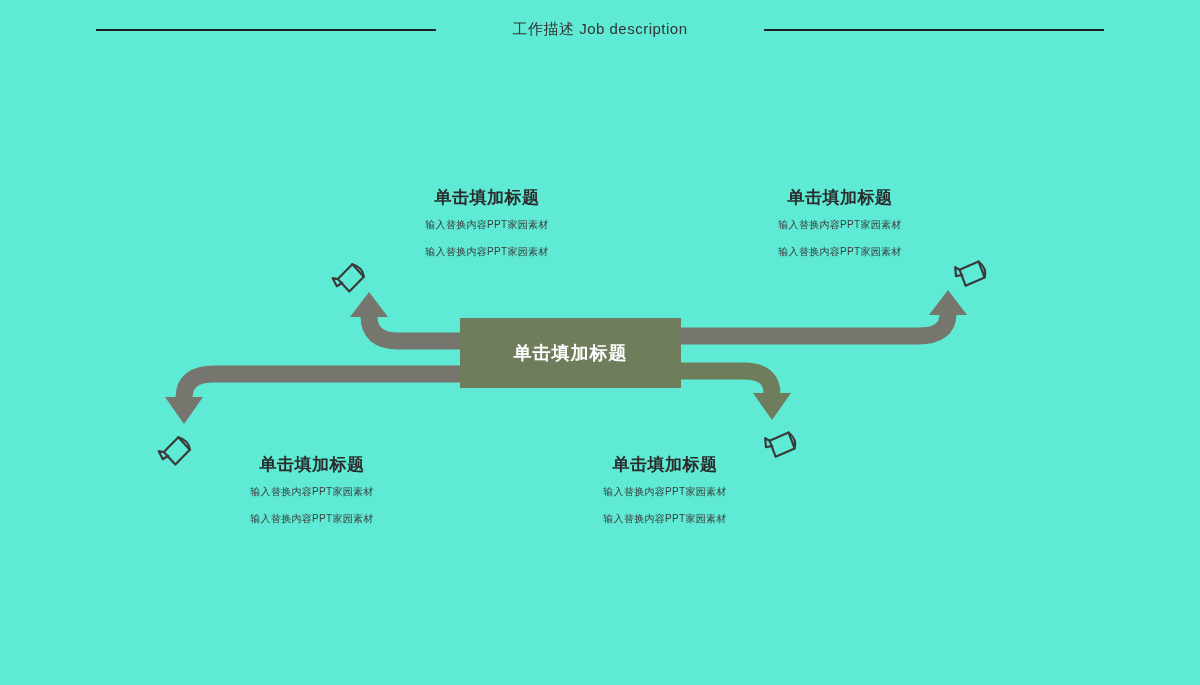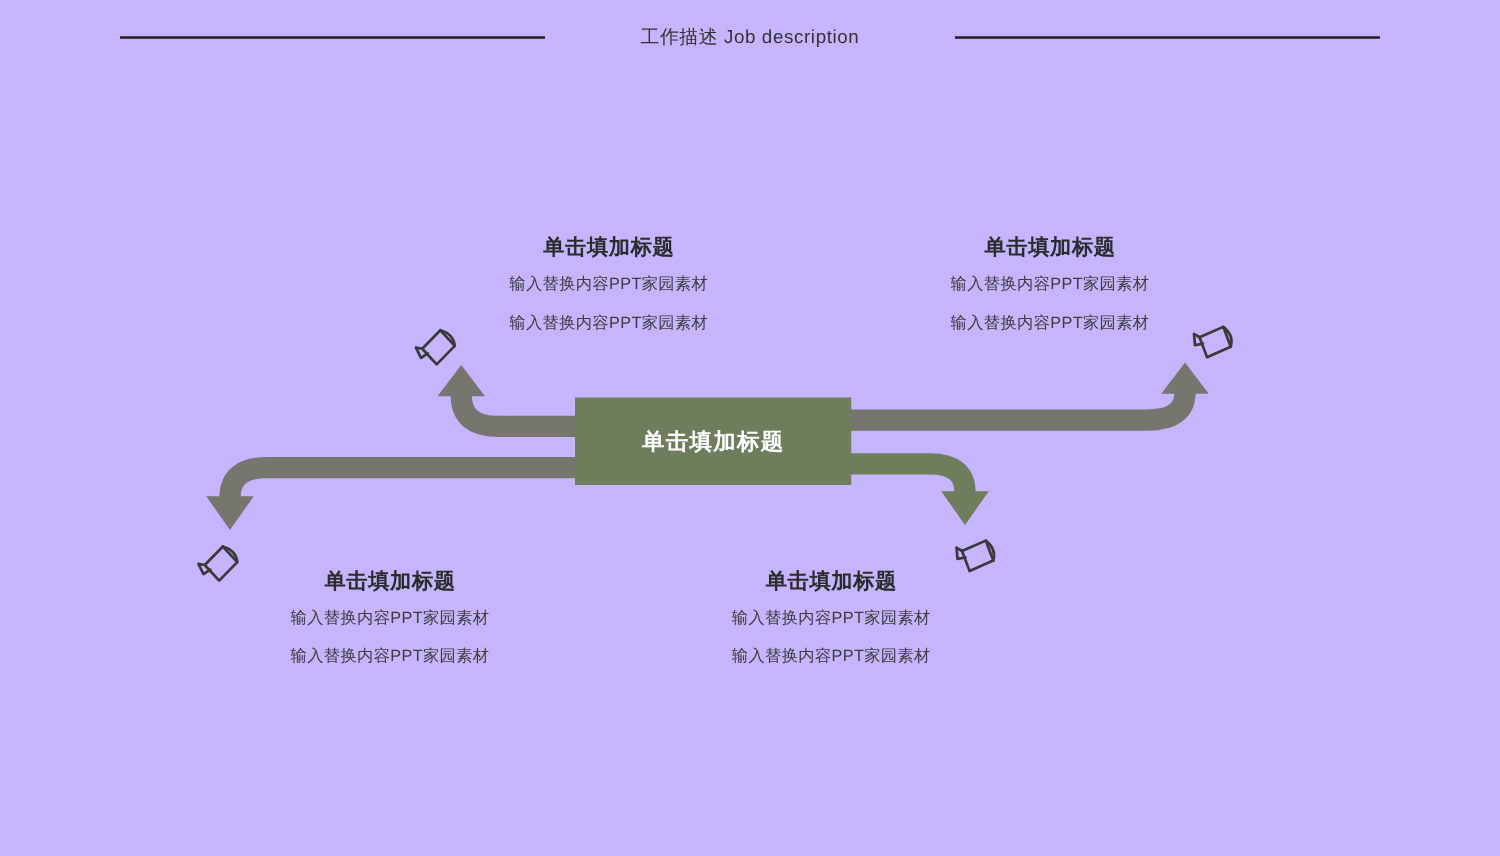--- a/index.html
+++ b/index.html
@@ -9,21 +9,21 @@
     --title-text:#2b2b2b;
     --body-text:#3c3c3c;
     --center-text:#ffffff;
     --icon-stroke:#3a3a3a;
   }
   html,body{margin:0;padding:0;}
   body{
     width:1200px;height:685px;background:#ffffff;overflow:hidden;
     font-family:"Liberation Sans","DejaVu Sans",sans-serif;
   }
-  .slide{position:relative;width:1200px;height:685px;background:#c4b5fd;}
+  .slide{position:relative;width:1200px;height:685px;background:#5eead4;}
 
   
   .header{position:absolute;top:20px;left:0;width:100%;display:flex;align-items:center;justify-content:center;gap:76px;}
   .header-line{width:340px;height:2px;background:var(--line-dark);}
   .header-title{font-size:15px;color:#333333;white-space:nowrap;letter-spacing:0.5px;}
 
   
   .arrows{position:absolute;left:0;top:0;pointer-events:none;}
   .shaft{fill:none;stroke-width:17;}
   .shaft.gray{stroke:var(--arrow-gray);}
@@ -34,21 +34,21 @@
   
   .center-box{
     position:absolute;left:460px;top:318px;width:221px;height:70px;
     background:var(--accent-green);display:flex;align-items:center;justify-content:center;
   }
   .center-box span{color:var(--center-text);font-size:18px;font-weight:bold;letter-spacing:1px;}
 
   
   .branch{position:absolute;width:240px;text-align:center;}
   .branch-title{font-size:17px;font-weight:bold;color:var(--title-text);margin:0 0 9px;letter-spacing:0.5px;}
-  .branch-line{font-size:13px;color:var(--body-text);margin:0 0 13px;letter-spacing:0.3px;}
+  .branch-line{font-size:10px;color:var(--body-text);margin:0 0 13px;letter-spacing:0.3px;}
   .branch.tl{left:367px;top:186px;}
   .branch.tr{left:720px;top:186px;}
   .branch.bl{left:192px;top:453px;}
   .branch.br{left:545px;top:453px;}
 
   
   .doodle{position:absolute;width:38px;height:38px;}
   .doodle svg{width:100%;height:100%;stroke:var(--icon-stroke);fill:none;}
   .doodle.i1{left:330px;top:260px;transform:rotate(-14deg);}
   .doodle.i2{left:951px;top:255px;transform:rotate(8deg);}

